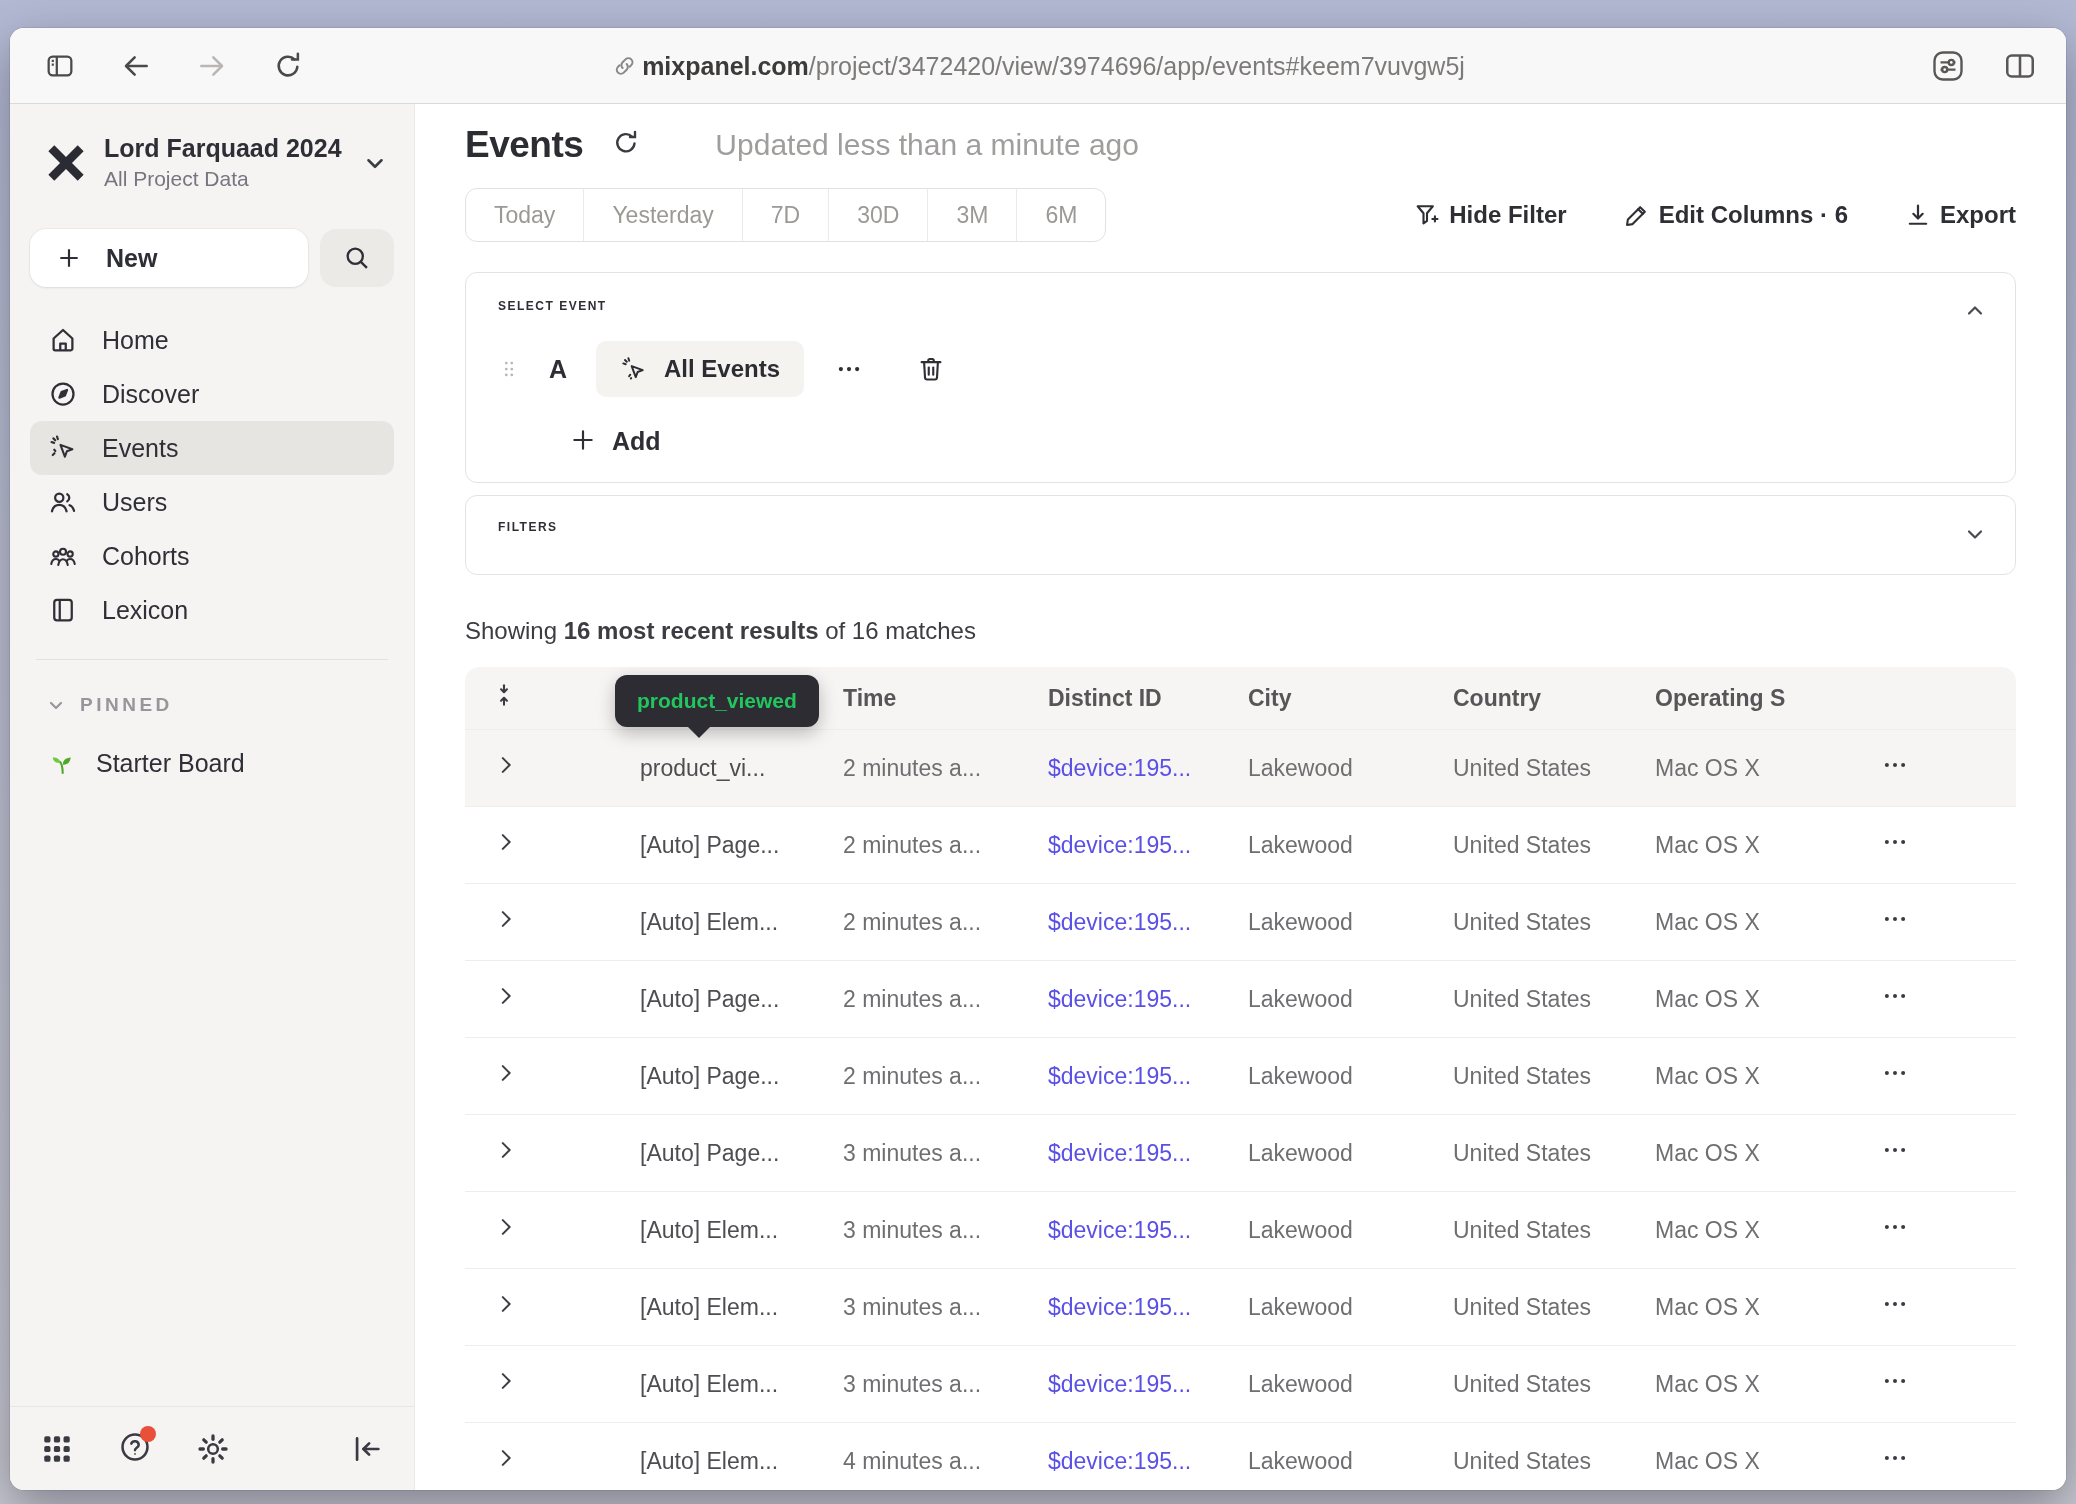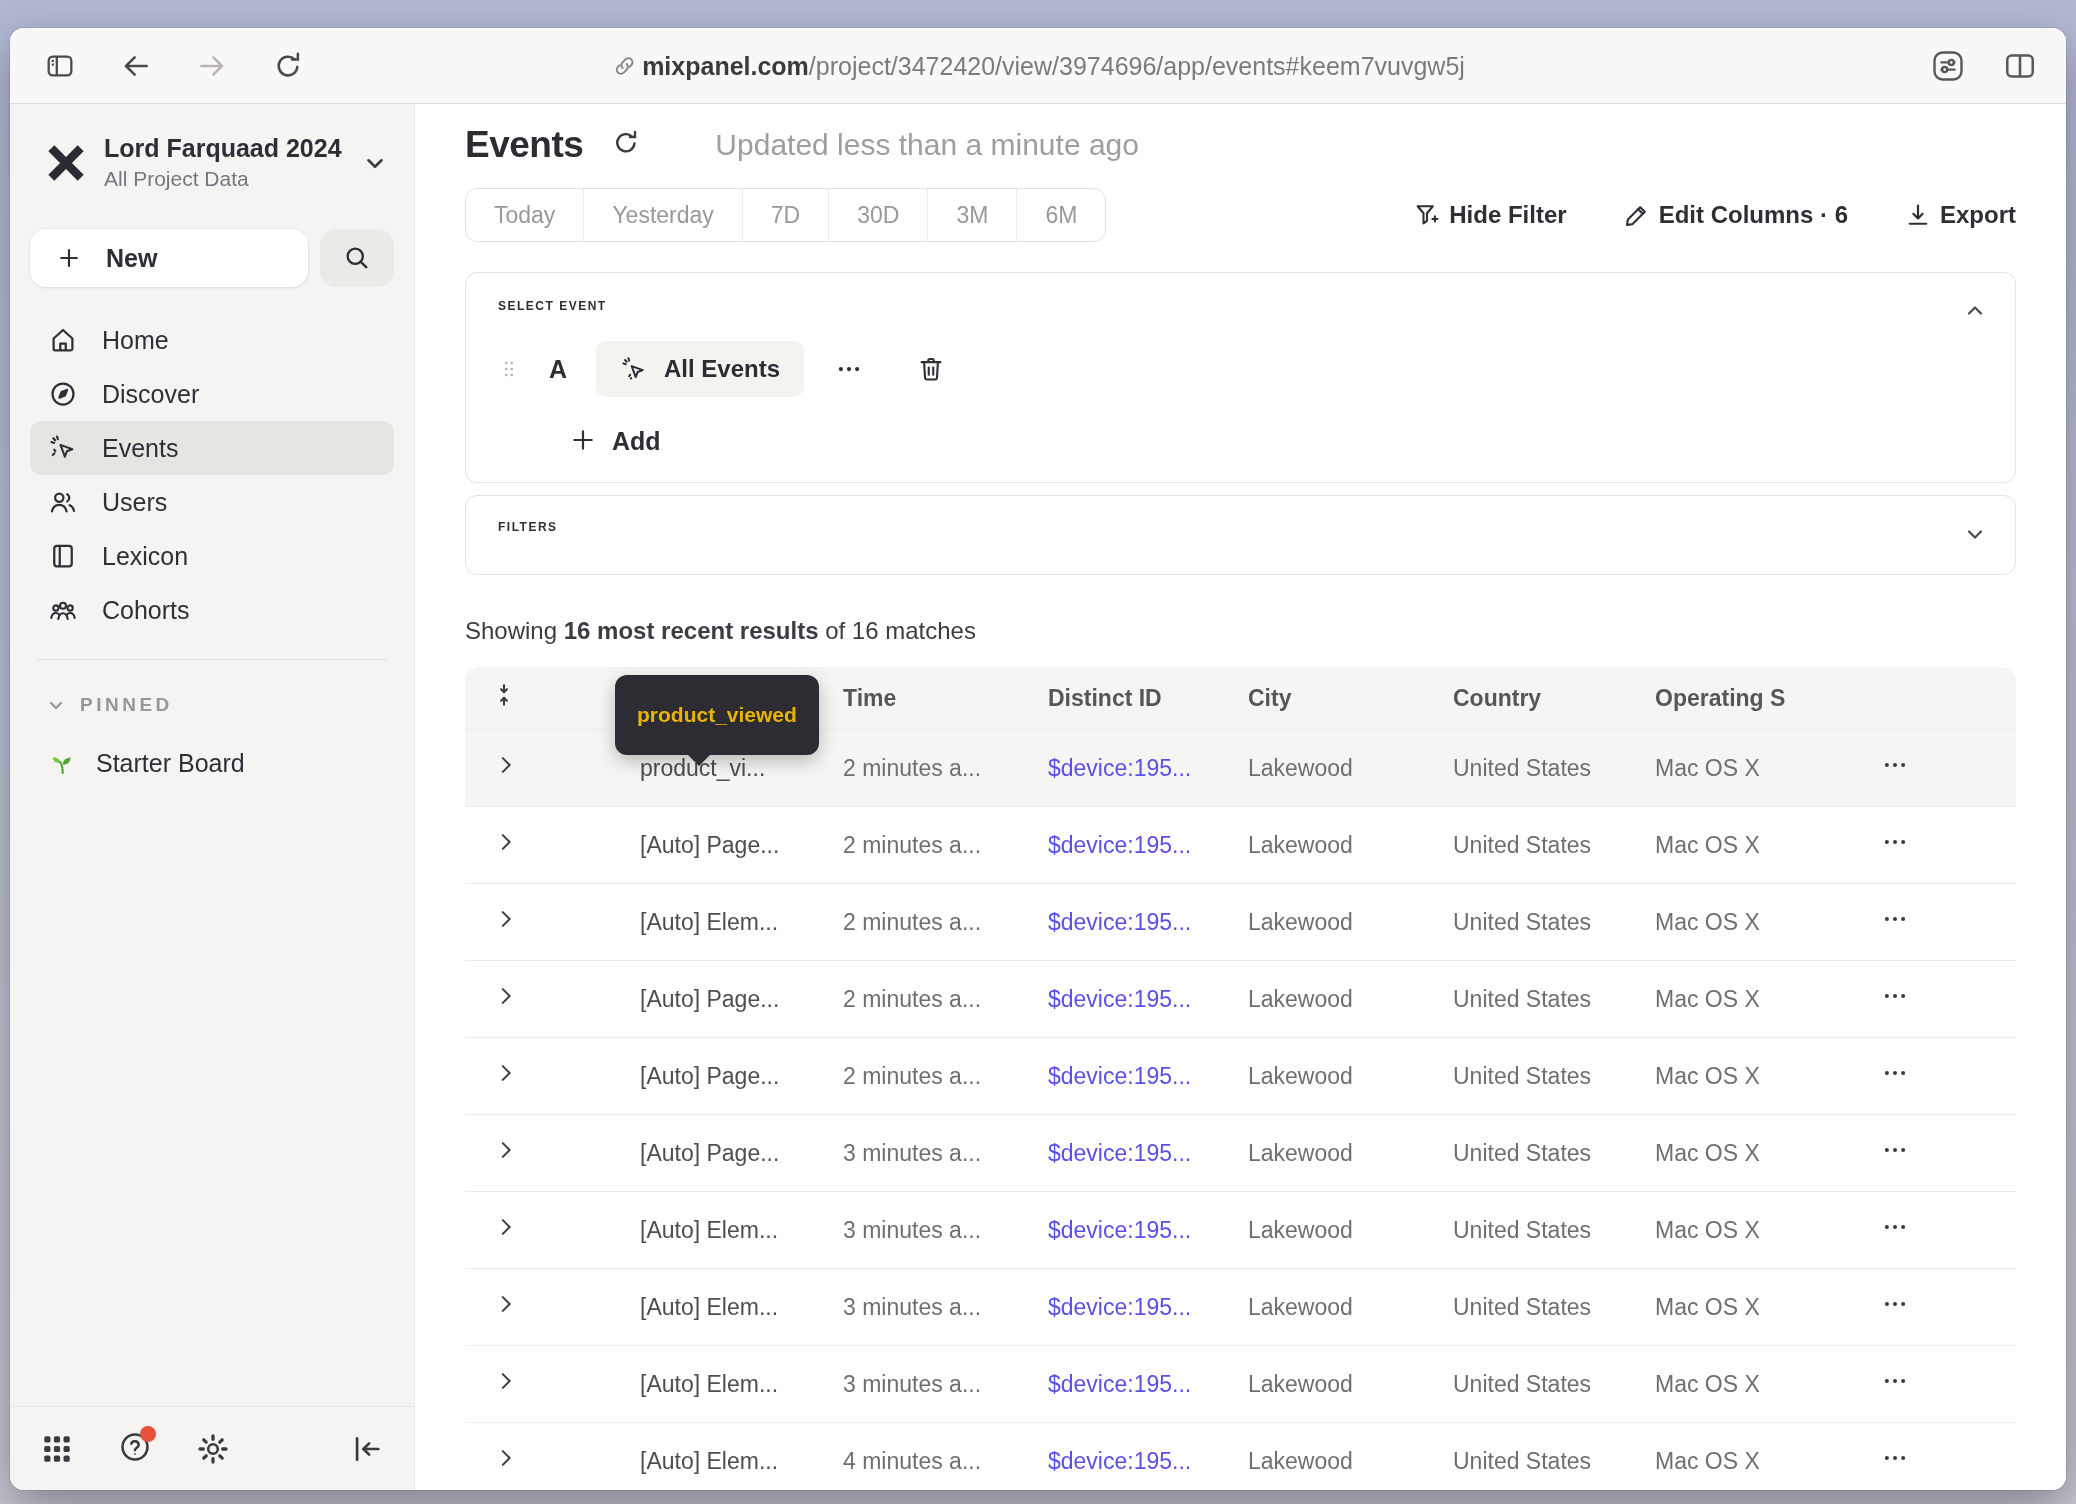--- a/index.html
+++ b/index.html
@@ -132,22 +132,22 @@
   .collapse-icon { color:#3a3a40; width:26px; height:26px; margin-left:26px; }
   .trow { height:77px; border-top:1px solid #ededeb; font-size:23px; color:#6f6f72; background:#fff; }
   .trow.highlight { background:#f6f5f3; }
   .expander { color:#3c3c42; width:22px; height:22px; margin-left:30px; }
   .avatar { width:47px; height:47px; border-radius:50%; position:relative; }
   .avatar svg { position:absolute; inset:0; width:100%; height:100%; }
   .c-event { color:#4e4e52; overflow:hidden; white-space:nowrap; }
   .c-link { color:#5a50e6; }
   .row-dots { color:#3a3a40; width:30px; height:30px; margin-left:2px; }
   .tooltip {
-    position:absolute; left:150px; top:8px; background:#2d2c33; color:#eab308;
-    font-size:21px; font-weight:600; padding:28px 22px; border-radius:12px;
+    position:absolute; left:150px; top:8px; background:#2d2c33; color:#22c55e;
+    font-size:21px; font-weight:600; padding:14px 22px; border-radius:12px;
     box-shadow:0 6px 18px rgba(0,0,0,.25); z-index:5; white-space:nowrap;
   }
   .tooltip::after {
     content:""; position:absolute; left:72px; bottom:-11px;
     border:12px solid transparent; border-top-color:#2d2c33; border-bottom:none;
   }
 </style>
 </head>
 <body>
 
@@ -263,36 +263,36 @@
         <div class="nav-item">
           <svg viewBox="0 0 24 24" fill="none" stroke="currentColor" stroke-width="1.8" stroke-linecap="round">
               <circle cx="9" cy="8.6" r="3.3"></circle>
               <path d="M3.2 19.4c.8-3.5 3-5.2 5.8-5.2s5 1.7 5.8 5.2"></path>
               <path d="M15.4 5.8a3.3 3.3 0 0 1 0 5.7"></path>
               <path d="M17.3 14.6c1.9.7 3 2.3 3.5 4.5"></path>
             </svg>
           <span>Users</span>
         </div>
         <div class="nav-item">
-          <svg viewBox="0 0 24 24" fill="none" stroke="currentColor" stroke-width="1.8" stroke-linejoin="round">
-              <rect x="5" y="3.8" width="14" height="16.4" rx="2.2"></rect>
-              <line x1="9.4" y1="3.8" x2="9.4" y2="20.2"></line>
-            </svg>
-          <span>Lexicon</span>
-        </div>
-        <div class="nav-item">
           <svg viewBox="0 0 24 24" fill="none" stroke="currentColor" stroke-width="1.7" stroke-linecap="round">
               <circle cx="6.3" cy="10.4" r="2.1"></circle>
               <circle cx="17.7" cy="10.4" r="2.1"></circle>
               <circle cx="12" cy="8.6" r="2.4"></circle>
               <path d="M2.6 18.4c.5-2.6 1.9-4 3.7-4 1.1 0 2 .5 2.7 1.4"></path>
               <path d="M21.4 18.4c-.5-2.6-1.9-4-3.7-4-1.1 0-2 .5-2.7 1.4"></path>
               <path d="M8.2 19.2c.6-3 2-4.6 3.8-4.6s3.2 1.6 3.8 4.6"></path>
             </svg>
           <span>Cohorts</span>
+        </div>
+        <div class="nav-item">
+          <svg viewBox="0 0 24 24" fill="none" stroke="currentColor" stroke-width="1.8" stroke-linejoin="round">
+              <rect x="5" y="3.8" width="14" height="16.4" rx="2.2"></rect>
+              <line x1="9.4" y1="3.8" x2="9.4" y2="20.2"></line>
+            </svg>
+          <span>Lexicon</span>
         </div>
       </div>
 
       <div class="side-divider"></div>
 
       <div class="pinned-head">
         <svg viewBox="0 0 24 24" fill="none" stroke="currentColor" stroke-width="2.6" stroke-linecap="round" stroke-linejoin="round">
             <path d="M6 9.5 12 15.5 18 9.5"></path>
           </svg>
         <span>PINNED</span>

